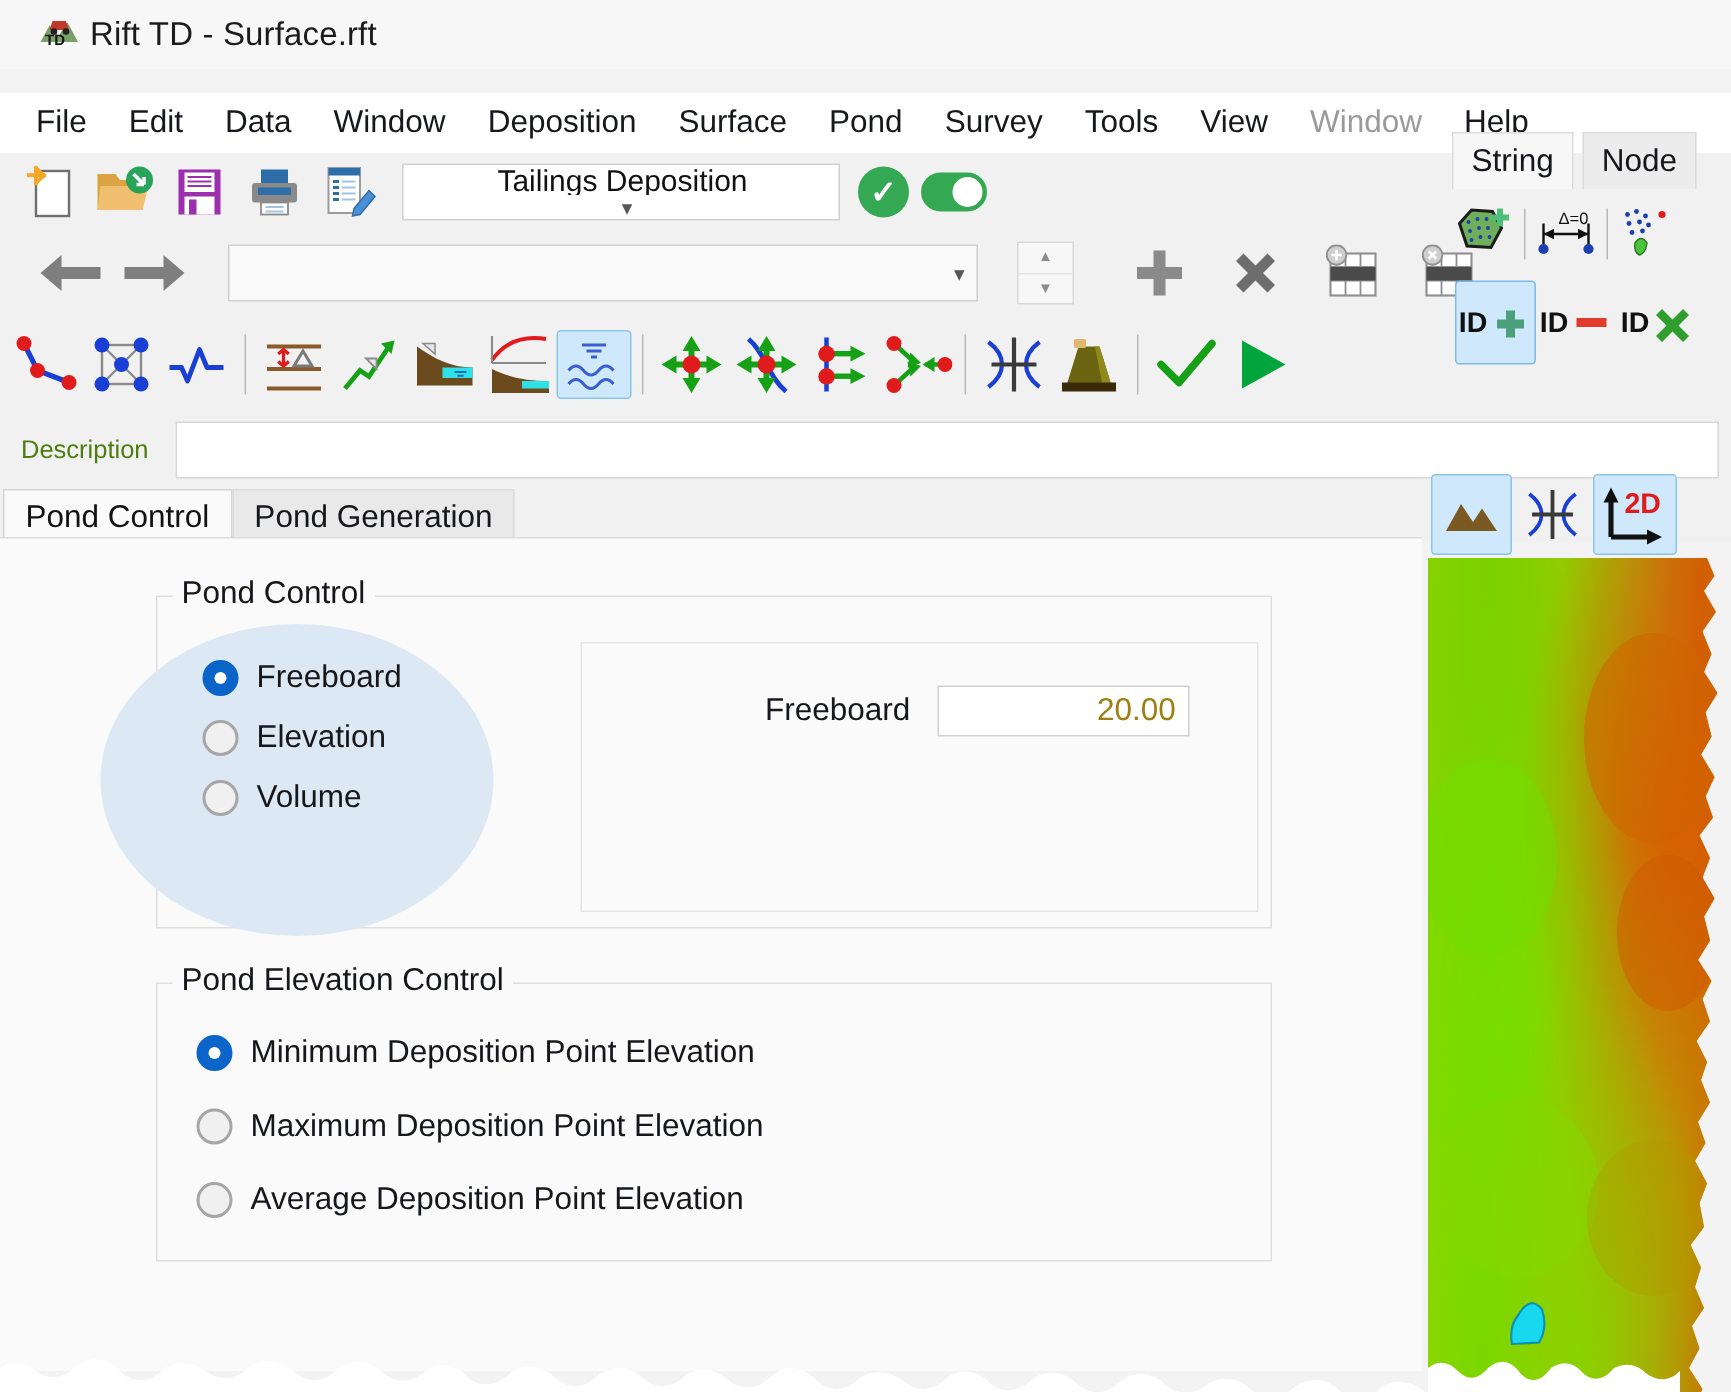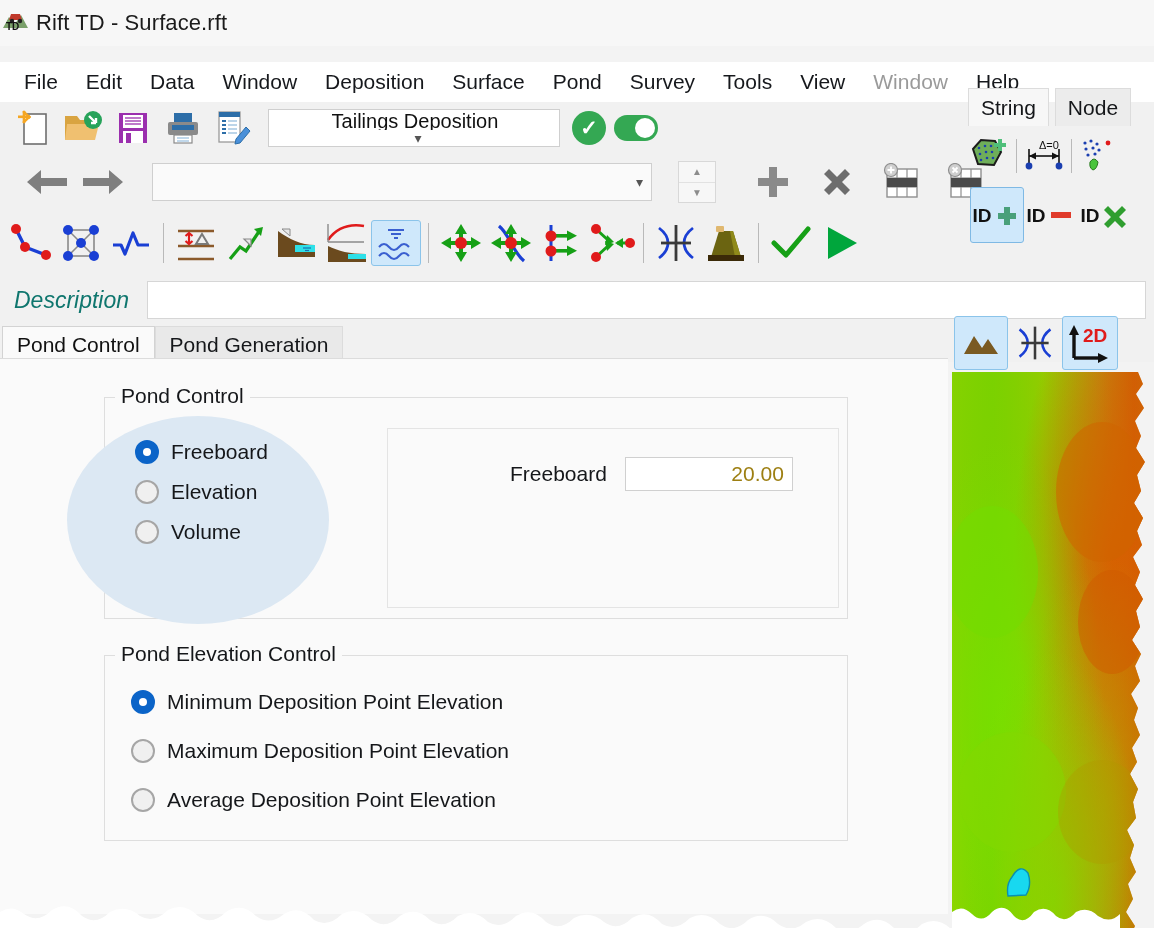--- a/index.html
+++ b/index.html
@@ -5,21 +5,21 @@
   html,body{margin:0;padding:0;}
   body{
     width:1154px;height:928px;overflow:hidden;
     background:#ffffff;
     font-family:"Liberation Sans", sans-serif;
     -webkit-font-smoothing:antialiased;
   }
   .app{position:relative;width:1154px;height:928px;background:#f3f3f3;overflow:hidden;}
 
   
-  .titlebar{height:46px;background:#f7f7f7;display:flex;align-items:center;padding-left:0;box-sizing:border-box;}
+  .titlebar{height:46px;background:#f7f7f7;display:flex;align-items:center;padding-left:24px;box-sizing:border-box;}
   .applogo{width:30px;height:30px;position:relative;margin-right:6px;flex:none;}
   .title-text{font-size:22px;color:#1b1b1b;letter-spacing:.1px;white-space:nowrap;}
 
   
   .menubar{height:40px;background:#ffffff;display:flex;align-items:center;padding-left:10px;box-sizing:border-box;margin-top:16px;}
   .menu-item{font-size:21px;color:#16181c;padding:2px 14px;white-space:nowrap;cursor:default;}
   .menu-item.disabled{color:#9a9a9a;}
 
   
   .tb{background:#f1f1f1;display:flex;align-items:center;box-sizing:border-box;}
@@ -41,21 +41,21 @@
   .toggle{width:44px;height:26px;border-radius:13px;background:#34a853;position:relative;flex:none;}
   .toggle::after{content:"";position:absolute;right:3px;top:3px;width:20px;height:20px;border-radius:50%;background:#fff;}
 
   .spin{width:38px;height:42px;border:1px solid #d8d8d8;background:#f7f7f7;box-sizing:border-box;
         display:flex;flex-direction:column;}
   .spin div{flex:1;display:flex;align-items:center;justify-content:center;font-size:10px;color:#8c8c8c;}
   .spin div:first-child{border-bottom:1px solid #e2e2e2;}
 
   
   .descrow{height:48px;background:#f1f1f1;display:flex;align-items:center;padding-left:14px;box-sizing:border-box;}
-  .desclabel{font-size:23px;color:#0f766e;margin-right:18px;font-style:italic;}
+  .desclabel{font-size:17px;color:#4d7c0f;margin-right:18px;}
   .descinput{flex:1;height:38px;background:#fff;border:1px solid #d6d6d6;box-sizing:border-box;margin-right:8px;}
 
   
   .tabstrip{height:38px;background:#f1f1f1;display:flex;align-items:flex-end;padding-left:2px;box-sizing:border-box;}
   .tab{height:36px;padding:0 14px;display:flex;align-items:center;font-size:21px;color:#15171a;
        background:#e9e9e9;border:1px solid #dcdcdc;border-bottom:none;box-sizing:border-box;white-space:nowrap;}
   .tab.active{background:#fafafa;border-color:#d3d3d3;color:#111;}
 
   
   .panel{position:absolute;left:0;top:358px;width:948px;height:556px;background:#fafafa;

